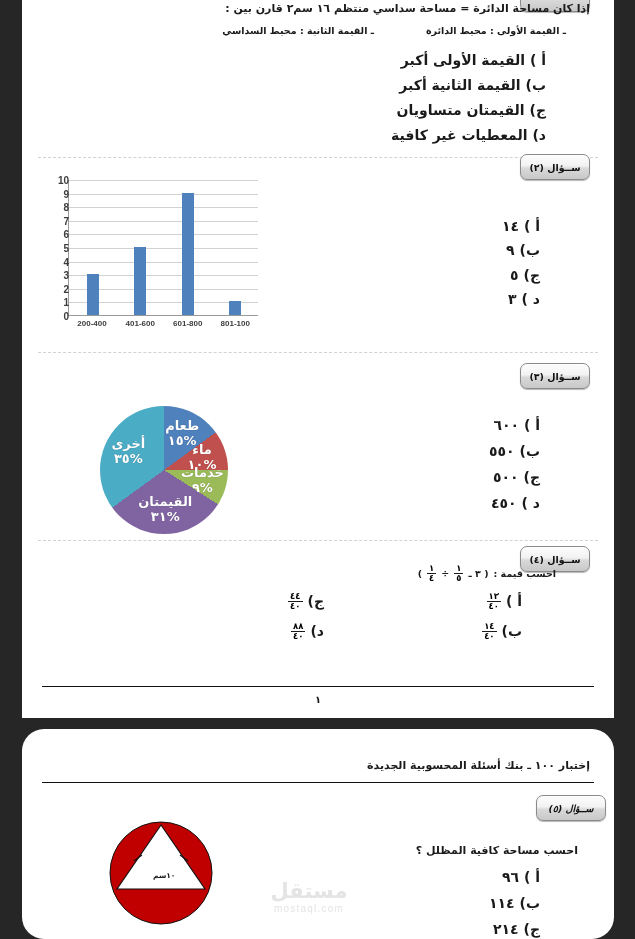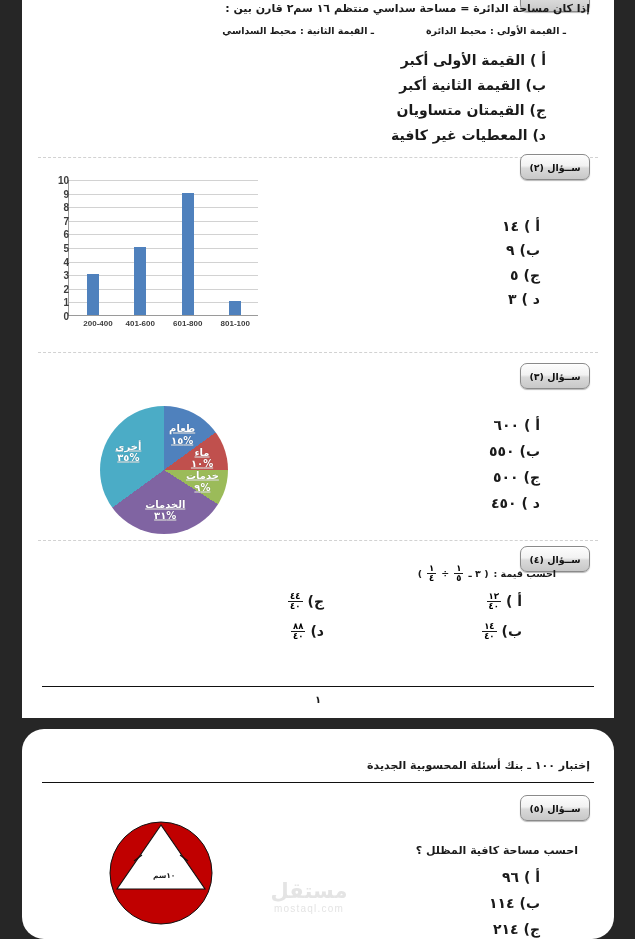--- a/index.html
+++ b/index.html
@@ -74,22 +74,22 @@
   .bc-ytick{position:absolute;right:100%;transform:translateY(-50%);
             font-size:10px;font-weight:bold;color:#3c3c3c;font-family:"Liberation Sans",sans-serif;}
   .bc-bar{position:absolute;bottom:0;width:12px;background:#4f81bd;}
   .bc-xlab{position:absolute;top:139px;font-size:8px;font-weight:bold;color:#3c3c3c;
            transform:translateX(-50%);font-family:"Liberation Sans",sans-serif;white-space:nowrap;}
 
   
   .pie-wrap{position:absolute;}
   .pie{position:absolute;border-radius:50%;}
   .pie-lab{position:absolute;transform:translate(-50%,-50%);
-           color:#fff;font-size:10px;font-weight:bold;text-align:center;
-           line-height:1.15;direction:rtl;text-shadow:0 0 1px rgba(0,0,0,.35);text-decoration:underline;}
+           color:#fff;font-size:13px;font-weight:bold;text-align:center;
+           line-height:1.15;direction:rtl;text-shadow:0 0 1px rgba(0,0,0,.35);}
 
   
   .frac{display:inline-block;vertical-align:middle;text-align:center;
         font-size:8.5px;font-weight:bold;line-height:1.05;}
   .frac .num{display:block;padding:0 2px;}
   .frac .den{display:block;padding:0 2px;border-top:1px solid #1a1a1a;}
   .optrow{position:absolute;display:flex;align-items:center;gap:5px;direction:rtl;}
 
   
   .fig-circle{position:absolute;}
@@ -149,21 +149,21 @@
             <div class="bc-ytick" style="top: 54.4px;">6</div>
             <div class="bc-grid" style="top: 40.8px;"></div>
             <div class="bc-ytick" style="top: 40.8px;">7</div>
             <div class="bc-grid" style="top: 27.2px;"></div>
             <div class="bc-ytick" style="top: 27.2px;">8</div>
             <div class="bc-grid" style="top: 13.6px;"></div>
             <div class="bc-ytick" style="top: 13.6px;">9</div>
             <div class="bc-grid" style="top: 0px;"></div>
             <div class="bc-ytick" style="top: 0px;">10</div>
             <div class="bc-bar" style="height: 40.8px; left: 17.75px; background: rgb(79, 129, 189);"></div>
-            <div class="bc-xlab" style="left: 21px; padding-left: 16px;">200-400</div>
+            <div class="bc-xlab" style="left: 15px; padding-left: 16px;">200-400</div>
             <div class="bc-bar" style="height: 68px; left: 65.25px; background: rgb(79, 129, 189);"></div>
             <div class="bc-xlab" style="left: 71.25px;">401-600</div>
             <div class="bc-bar" style="height: 122.4px; left: 112.75px; background: rgb(79, 129, 189);"></div>
             <div class="bc-xlab" style="left: 118.75px;">601-800</div>
             <div class="bc-bar" style="height: 13.6px; left: 160.25px; background: rgb(79, 129, 189);"></div>
             <div class="bc-xlab" style="left: 166.25px;">801-100</div>
           </div>
       </div>
 
       <div class="sep-dash" style="top:352px;"></div>
@@ -184,21 +184,21 @@
           </div>
           <div class="pie-lab" style="left: 102.042px; top: 51.6393px;">
             <div>ماء</div>
             <div>%١٠</div>
           </div>
           <div class="pie-lab" style="left: 102.412px; top: 75.1596px;">
             <div>خدمات</div>
             <div>%٩</div>
           </div>
           <div class="pie-lab" style="left: 65.2564px; top: 103.98px;">
-            <div>الخدمات</div>
+            <div>القيمتان</div>
             <div>%٣١</div>
           </div>
           <div class="pie-lab" style="left: 28.3597px; top: 45.8404px;">
             <div>أخرى</div>
             <div>%٣٥</div>
           </div>
         </div>
 
       <div class="sep-dash" style="top:540px;"></div>
 
@@ -255,21 +255,21 @@
     </div>
   </div>
 
   <div class="page" id="page-2">
     <div class="page-inner">
 
       <div class="ar q-stem" style="position:absolute;top:30px;right:24px;">إختبار ١٠٠ ـ بنك أسئلة المحسوبية الجديدة</div>
 
       <div class="sep-solid" style="top:53px;"></div>
 
-      <div class="qbtn" style="top:66px;right:24px;">
+      <div class="qbtn" style="top:66px;right:8px;font-style:italic;">
         <span>ســؤال (٥)</span>
       </div>
 
       <div class="ar q-stem" style="position:absolute;top:115px;right:36px;">احسب مساحة كافية المظلل ؟</div>
 
       <div class="ar opt" style="position:absolute;top:140px;right:74px;">أ ) ٩٦</div>
       <div class="ar opt" style="position:absolute;top:166px;right:74px;">ب) ١١٤</div>
       <div class="ar opt" style="position:absolute;top:192px;right:74px;">ج) ٢١٤</div>
 
       <div class="fig-circle" style="left:87px;top:92px;width:104px;height:104px;">

